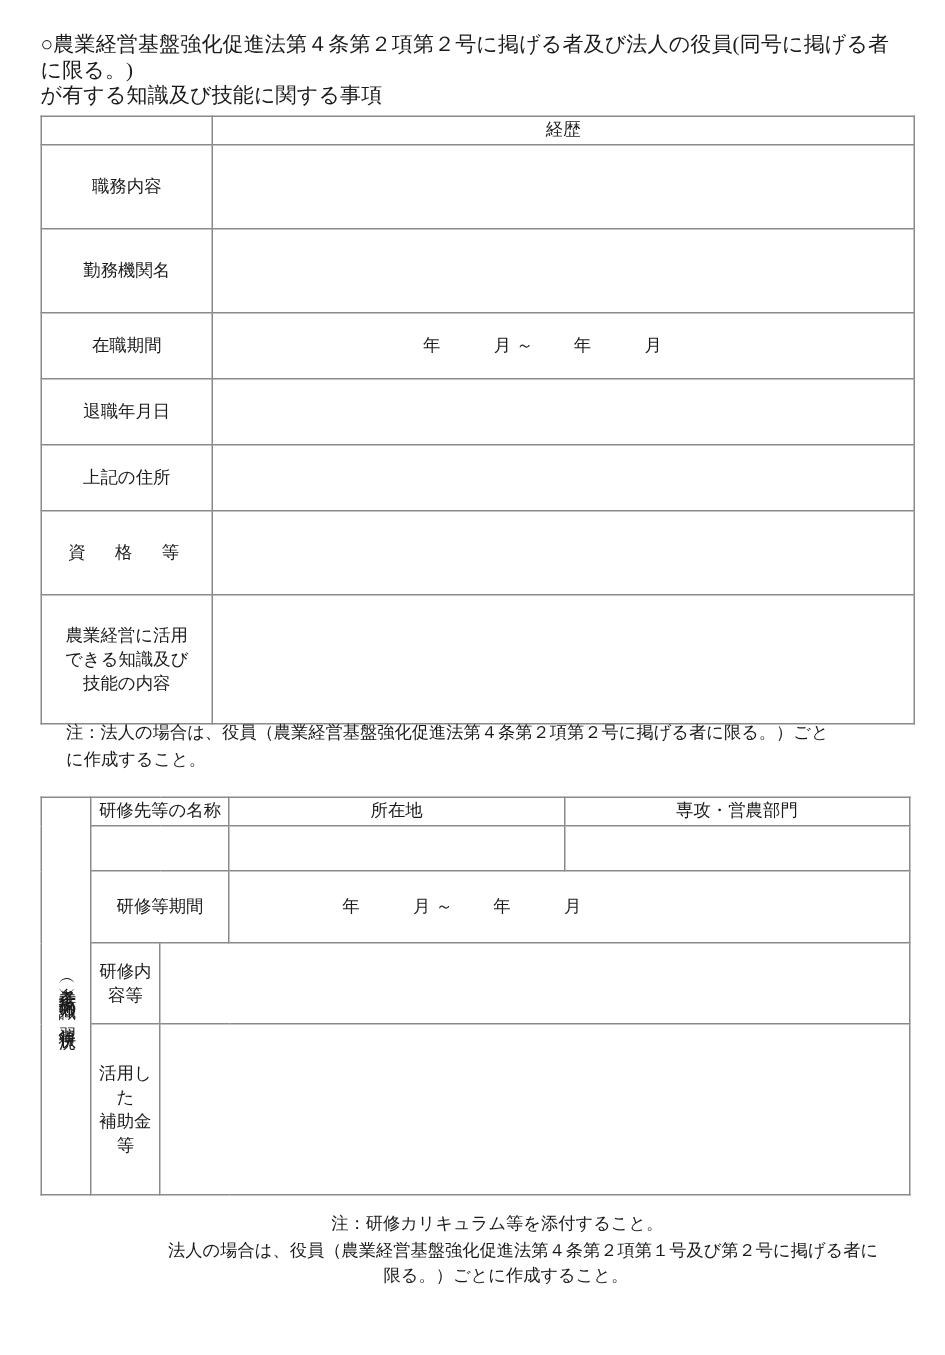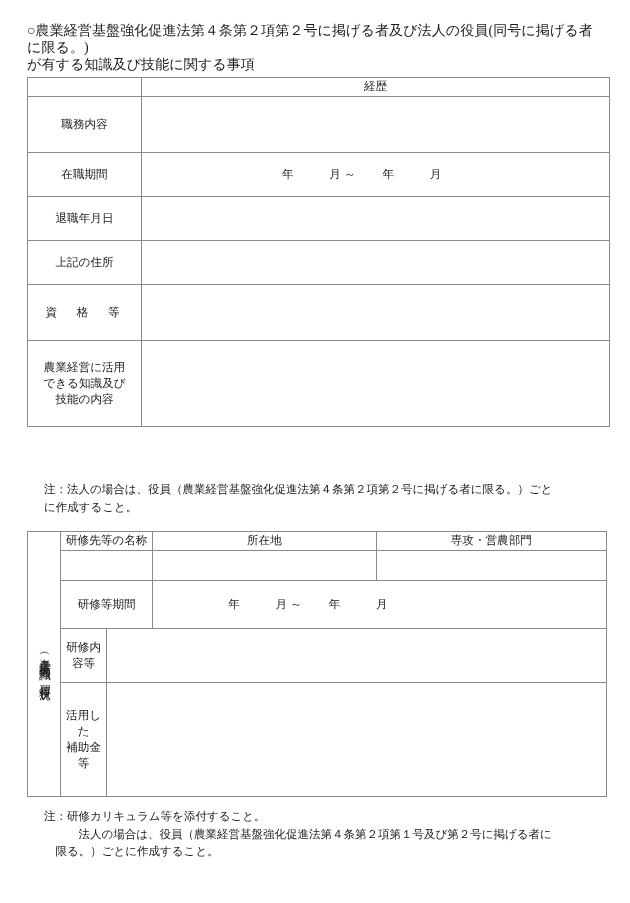--- a/index.html
+++ b/index.html
@@ -79,21 +79,21 @@
   .spaced { letter-spacing: 4px; font-family: Liberation Serif, serif; }
 
   
   .note {
     position: absolute;
     font-size: 11.5px;
     line-height: 17.5px;
     white-space: pre-wrap;
   }
   #note-1 { left: 44px; top: 481px; width: 570px; }
-  #note-2 { left: 44px; top: 808px; width: 575px; }
+  #note-2 { left: 44px; top: 808px; width: 575px; text-align: center; }
 
   
   #table-sanko {
     left: 27px;
     top: 531px;
     width: 580px;
   }
   #table-sanko td { border: 1px solid #8a8a8a; }
   td.vertical-label {
     width: 27px;
@@ -139,20 +139,24 @@
       <tr class="row-h-head">
         <td class="lbl"></td>
         <td class="val" style="text-align:center;">経歴</td>
       </tr>
 
       <tr class="row-h-56">
         <td class="lbl">職務内容</td>
         <td class="val"></td>
       </tr>
 
+      <tr class="row-h-56">
+        <td class="lbl">勤務機関名</td>
+        <td class="val"></td>
+      </tr>
 
       <tr class="row-h-44">
         <td class="lbl">在職期間</td>
         <td class="val">
           <span class="period-line">年　　　月 ～ 　　年　　　月</span>
         </td>
       </tr>
 
       <tr class="row-h-44">
         <td class="lbl">退職年月日</td>

